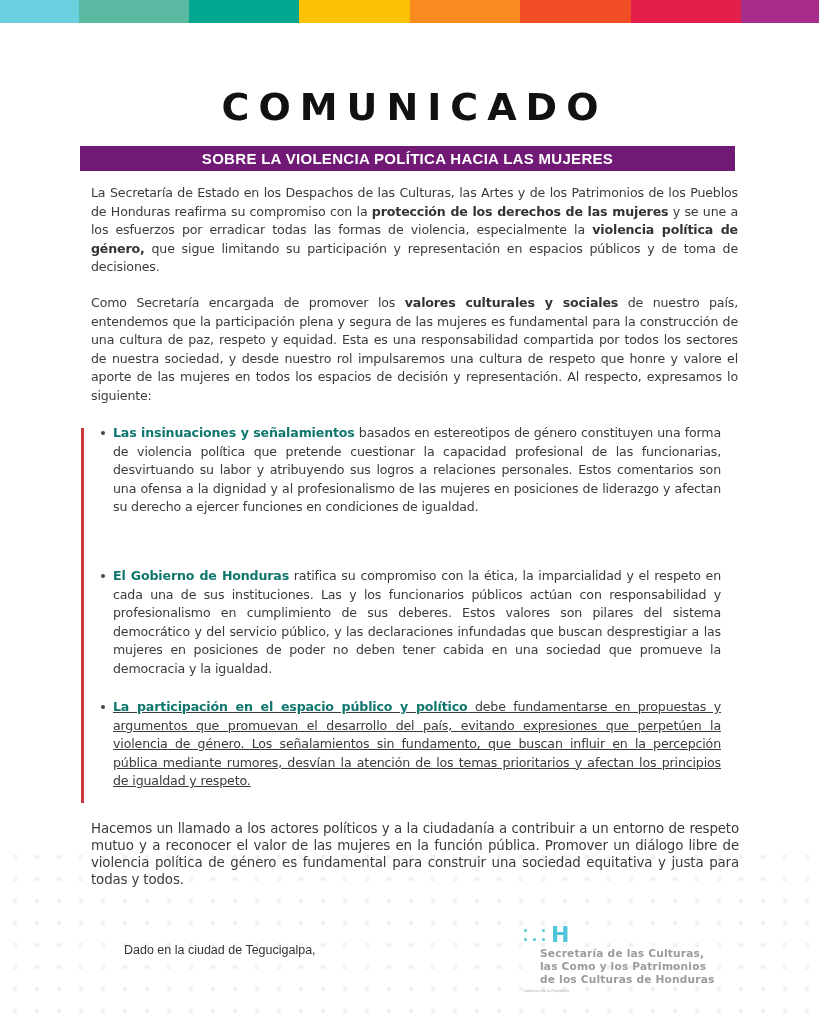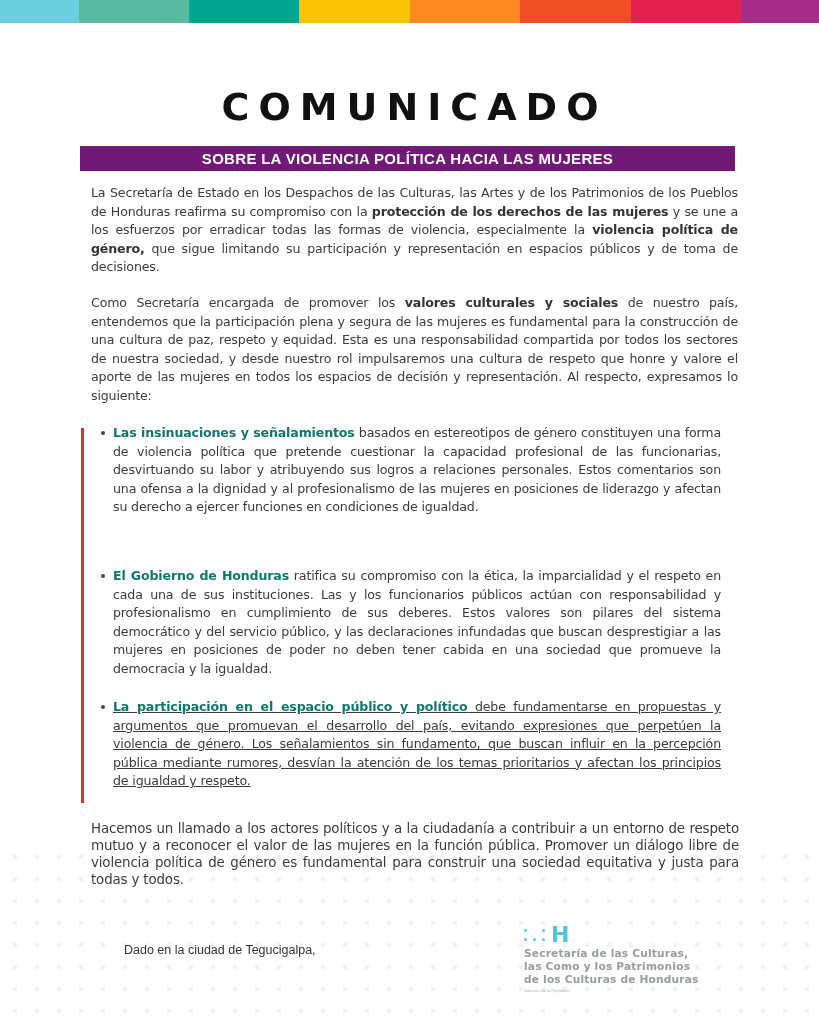--- a/index.html
+++ b/index.html
@@ -73,21 +73,21 @@
     .logo { position: absolute; left: 524px; top: 924px; width: 220px; }
     .logo-mark { display: flex; align-items: flex-end; height: 22px; margin-bottom: 1px; }
     .logo-dots { display: grid; grid-template-columns: 6px 6px 6px; grid-template-rows: 6px 6px; gap: 3px 3px; margin-right: 3px; margin-bottom: 2px; }
     .logo-dots i { display: block; width: 3px; height: 3px; border-radius: 50%; background: #55c7da; }
     .logo-h {
       font-family: "DejaVu Sans", sans-serif; font-weight: bold;
       font-size: 22px; line-height: 22px; color: #4ec5d9;
     }
     .logo-text {
       font-family: "DejaVu Sans", sans-serif; font-weight: bold;
-      font-size: 10.6px; line-height: 13px; color: #9a9b9d; letter-spacing: 0.2px;
+      font-size: 10.6px; line-height: 13px; color: #9a9b9d; letter-spacing: 0.2px; margin-left: 16px;
     }
     .logo-small { font-family: "Liberation Sans", sans-serif; font-size: 4px; color: #b0b0b0; margin-top: 2px; }
   </style>
 </head>
 <body>
 
 <div class="stripe">
   <span style="width:79px;background:#6ad0df"></span>
   <span style="width:110px;background:#59b9a1"></span>
   <span style="width:110px;background:#00a68e"></span>

